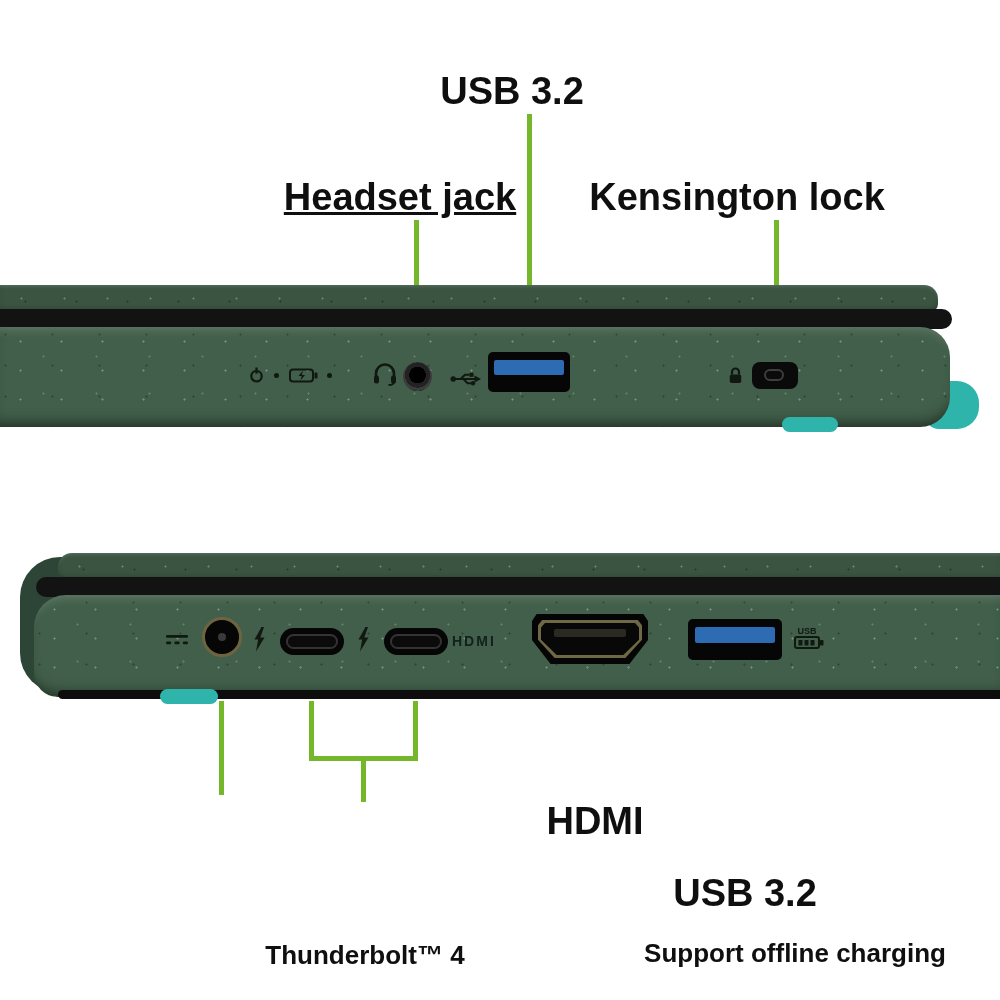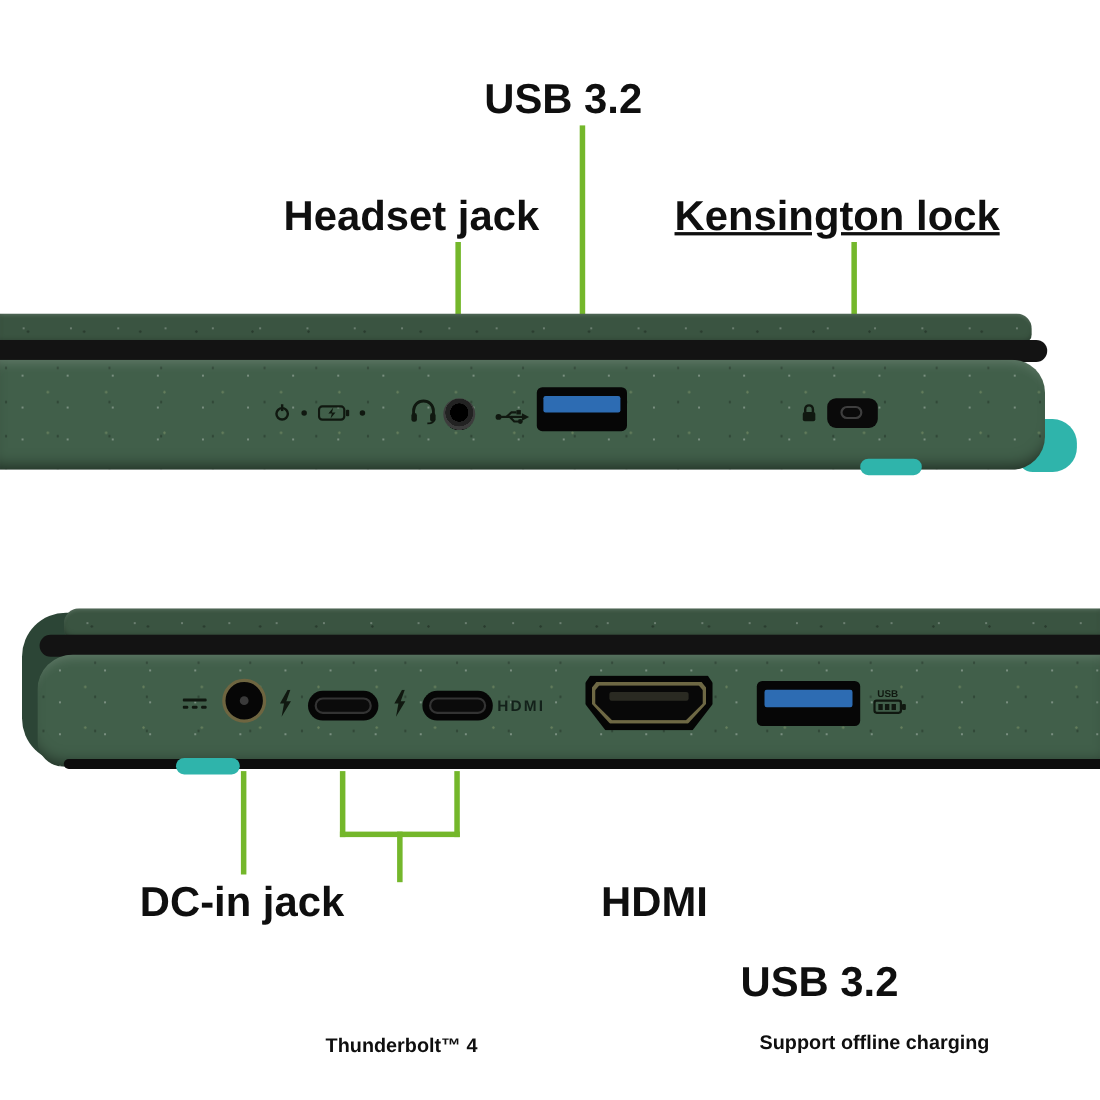--- a/index.html
+++ b/index.html
@@ -1,21 +1,21 @@
 <!DOCTYPE html>
 <html><head>
 <meta charset="utf-8">
 <style>
   html,body{margin:0;padding:0;background:#fff;}
   .canvas{position:relative;width:1000px;height:1000px;background:#ffffff;overflow:hidden;
           font-family:"Liberation Sans",sans-serif;}
   .abs{position:absolute;}
   .label{position:absolute;text-align:center;font-weight:700;color:#0f0f0f;}
   .label.main{font-size:38px;text-align:center;}
-  .label.sub{font-size:18px;}
+  .label.sub{font-size:26px;}
   .line-v{position:absolute;width:5px;background:#74b72b;}
   .line-h{position:absolute;height:5px;background:#74b72b;}
   .body-green{background-color:#415f4a;
     background-image:radial-gradient(circle,rgba(255,255,255,.30) .8px,transparent 1.4px),
                      radial-gradient(circle,rgba(214,224,150,.25) .8px,transparent 1.4px),
                      radial-gradient(circle,rgba(0,0,0,.28) .8px,transparent 1.4px);
     background-size:41px 29px,53px 37px,47px 31px;background-position:0 0,17px 11px,29px 23px;}
   .lid-green{background-color:#3a5441;
     background-image:radial-gradient(circle,rgba(255,255,255,.25) .8px,transparent 1.4px),
                      radial-gradient(circle,rgba(0,0,0,.3) .8px,transparent 1.4px);
@@ -31,24 +31,24 @@
   .lid-shade{box-shadow:inset 0 -4px 6px -3px rgba(0,0,0,.45), inset 0 3px 4px -2px rgba(255,255,255,.18);}
 </style>
 </head>
 <body>
 
 <div class="canvas">
 
   <div class="label main" style="left:392px;top:70px;width:240px;">USB 3.2</div>
   <div class="line-v" style="left:527px;top:114px;height:240px;"></div>
 
-  <div class="label main" style="left:214px;top:176px;width:320px;">Headset jack</div>
+  <div class="label main" style="left:240px;top:176px;width:320px;text-decoration:underline;">Headset jack</div>
   <div class="line-v" style="left:414px;top:220px;height:144px;"></div>
 
-  <div class="label main" style="left:596px;top:176px;width:330px;text-decoration:underline;">Kensington lock</div>
+  <div class="label main" style="left:572px;top:176px;width:330px;">Kensington lock</div>
   <div class="line-v" style="left:774px;top:220px;height:140px;"></div>
 
   <div class="abs" style="left:0;top:283px;width:1000px;height:152px;">
     <div class="abs teal" style="left:925px;top:98px;width:54px;height:48px;border-radius:14px 22px 22px 14px;"></div>
     <div class="abs lid-green lid-shade" style="left:0;top:2px;width:938px;height:27px;border-radius:0 14px 8px 0;"></div>
     <div class="abs seam" style="left:0;top:26px;width:952px;height:20px;border-radius:0 14px 14px 0;"></div>
     <div class="abs body-green base-shade" style="left:0;top:44px;width:950px;height:100px;border-radius:0 30px 30px 0;"></div>
     <div class="abs teal" style="left:782px;top:134px;width:56px;height:15px;border-radius:8px;"></div>
 
     <svg style="position:absolute;left:248px;top:84px;" width="17" height="17" viewBox="0 0 17 17">
@@ -149,19 +149,18 @@
       <rect x="20.5" y="15" width="4" height="5.5" fill="#101810"></rect>
     </svg>
   </div>
 
   <div class="line-v" style="left:219px;top:701px;height:94px;"></div>
   <div class="line-v" style="left:309px;top:701px;height:60px;"></div>
   <div class="line-v" style="left:413px;top:701px;height:60px;"></div>
   <div class="line-h" style="left:309px;top:756px;width:109px;"></div>
   <div class="line-v" style="left:361px;top:756px;height:46px;"></div>
 
-  <div class="label main" style="left:60px;top:800px;width:320px;">DC-in jack</div>
   <div class="label main" style="left:475px;top:800px;width:240px;">HDMI</div>
   <div class="label sub" style="left:215px;top:940px;width:300px;">Thunderbolt™ 4</div>
   <div class="label main" style="left:620px;top:872px;width:250px;">USB 3.2</div>
   <div class="label sub" style="left:565px;top:938px;width:460px;">Support offline charging</div>
 
 </div>
 
 </body></html>

